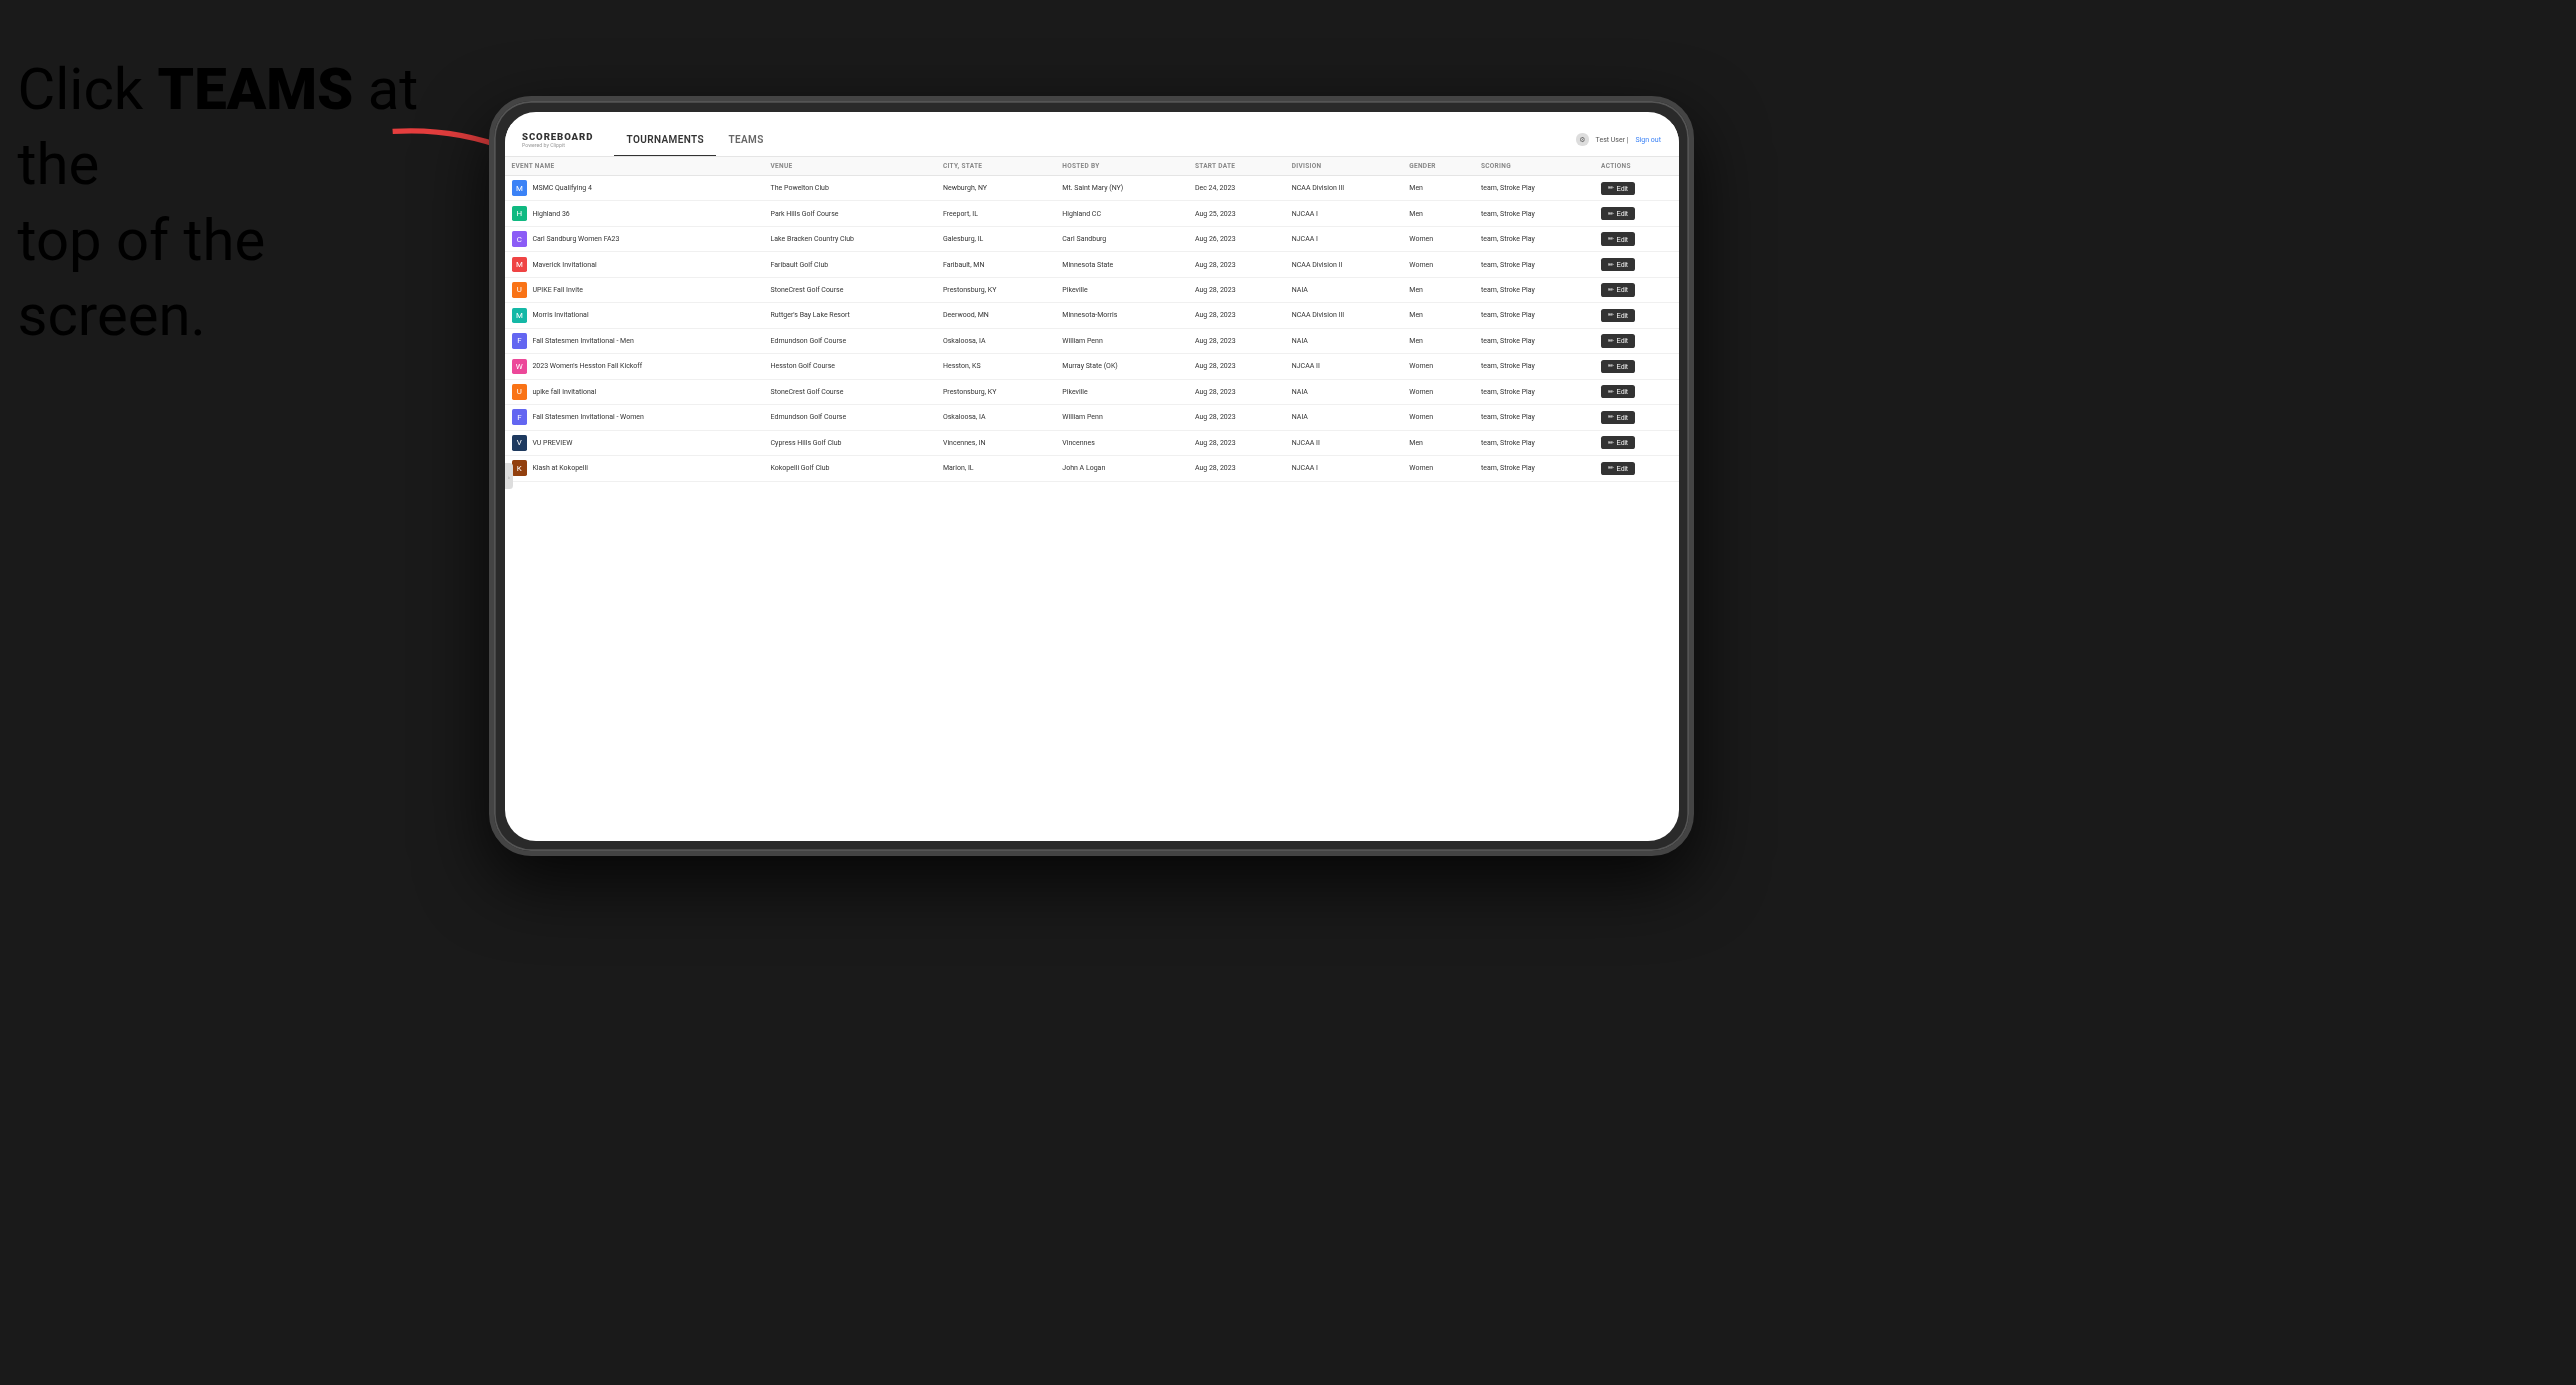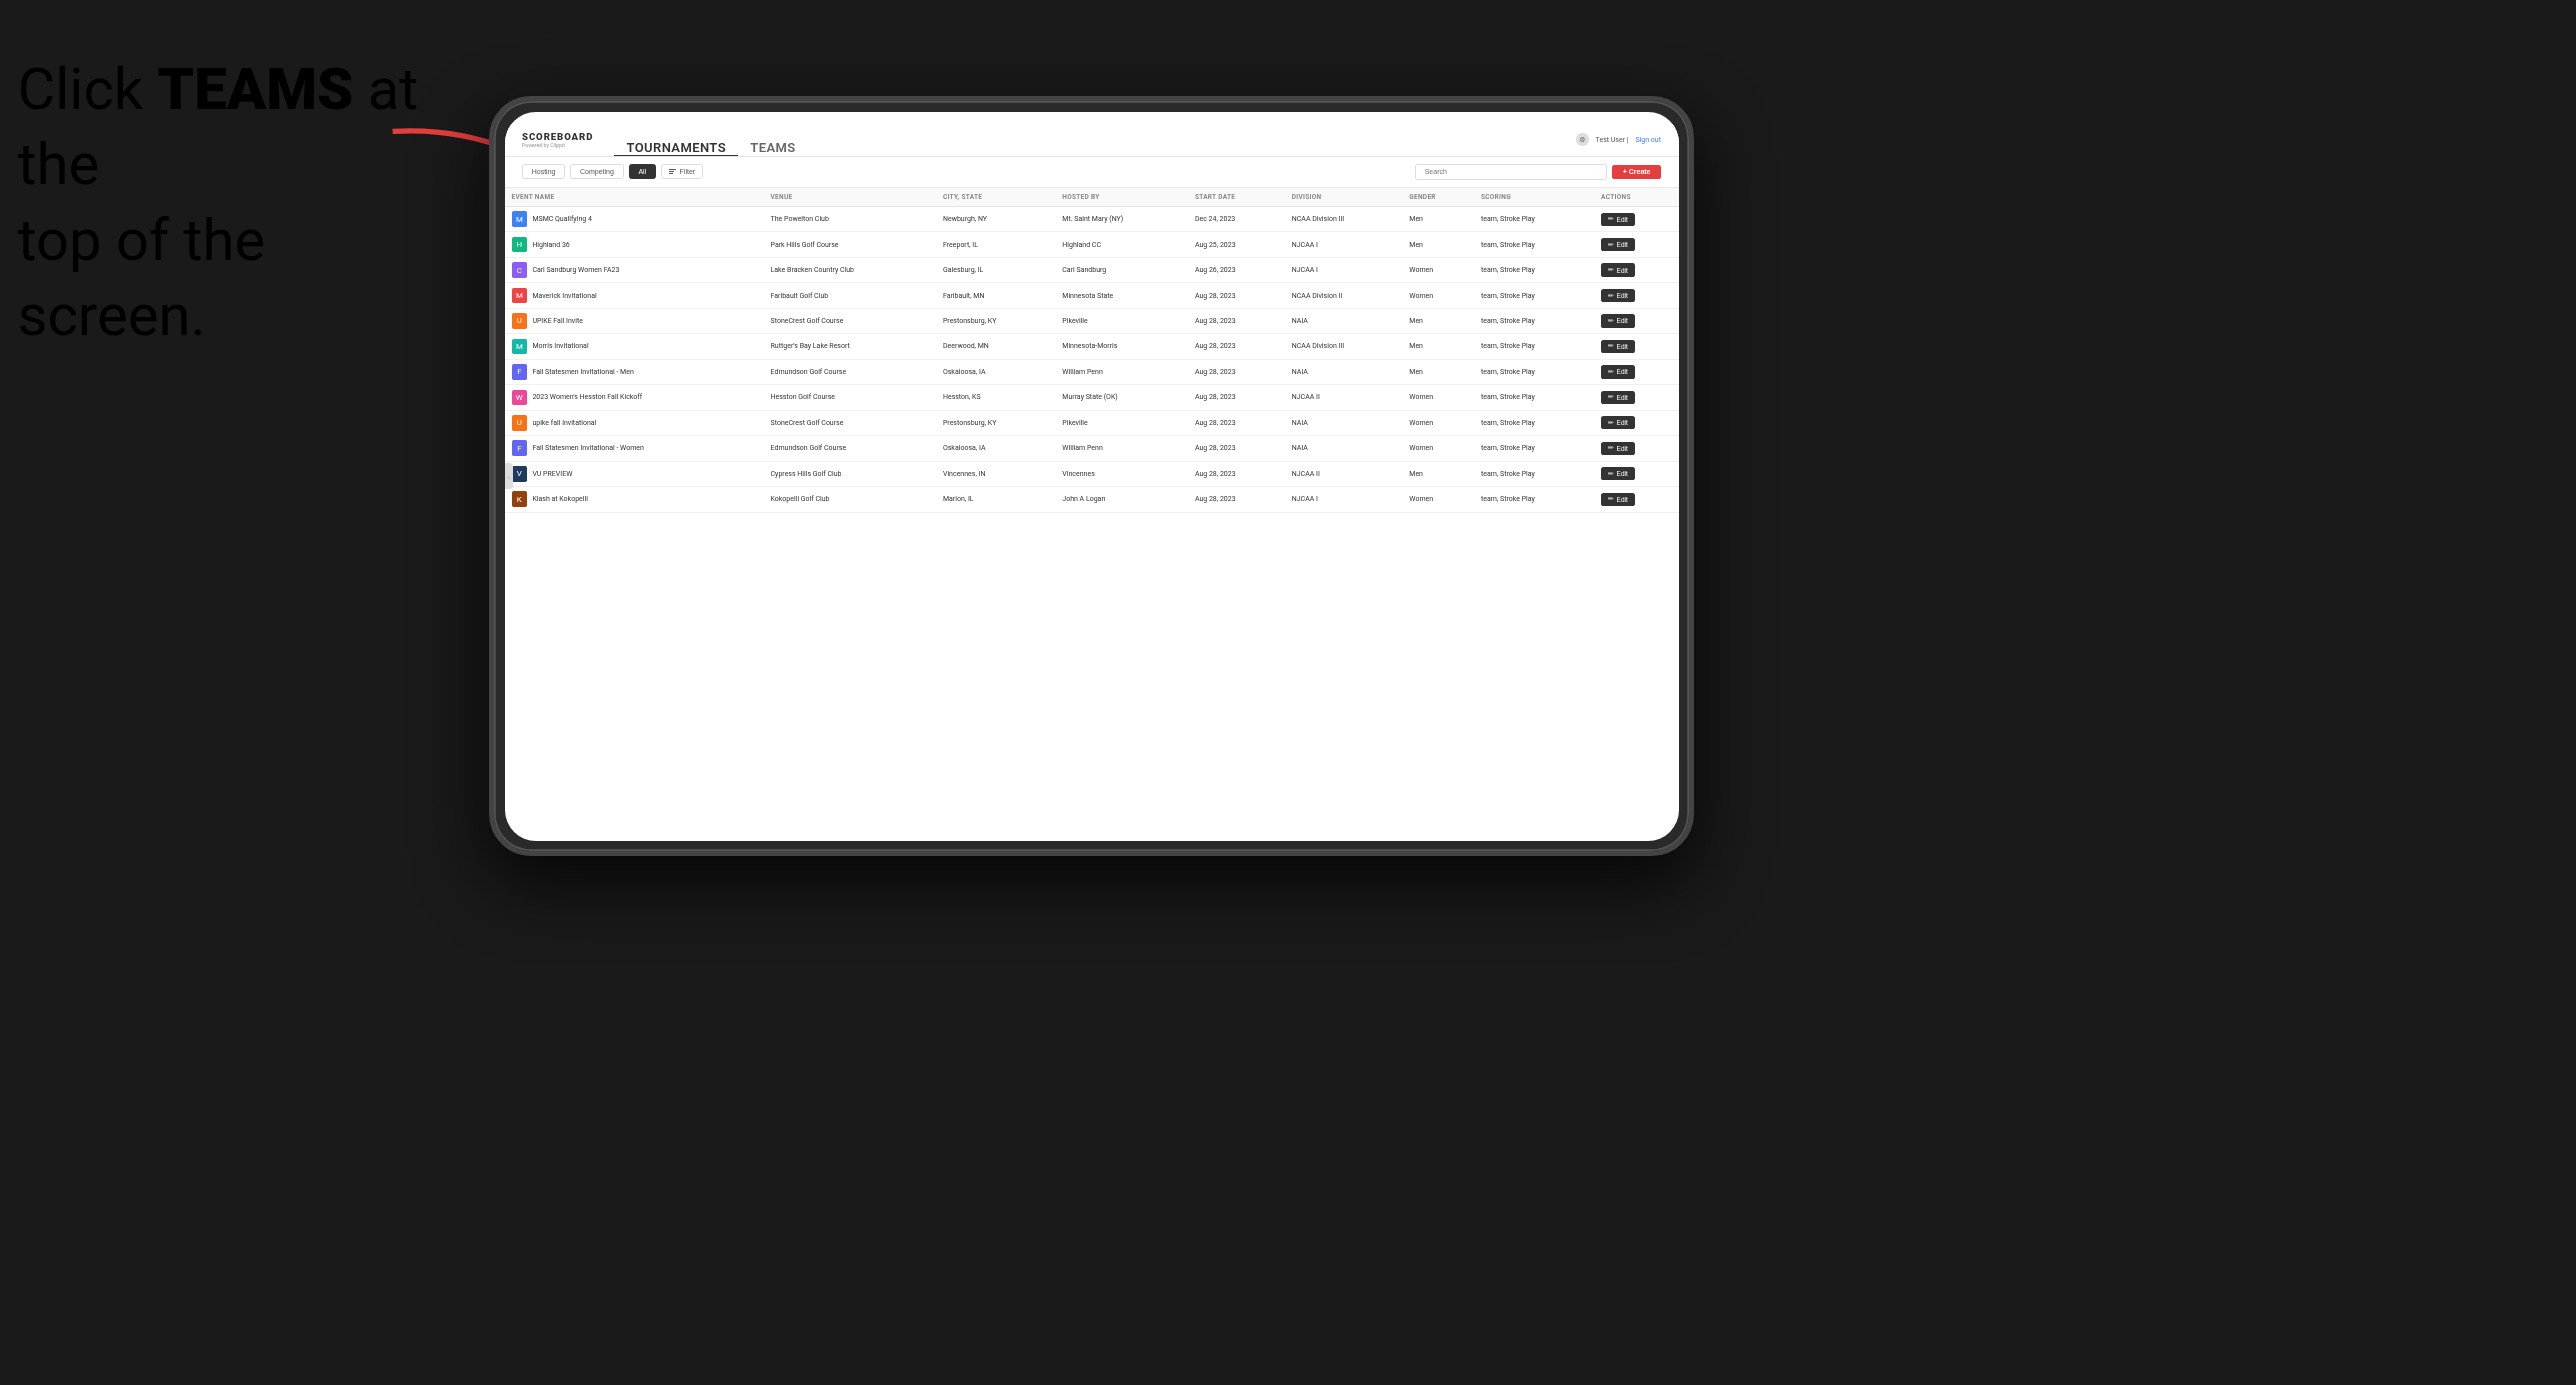--- a/index.html
+++ b/index.html
@@ -108,22 +108,22 @@
     .nav-tabs {
       display: flex;
       align-items: center;
       height: 100%;
       gap: 0;
     }
     .nav-tab {
       padding: 0 12.2px;
       height: 100%;
       display: flex;
-      align-items: flex-end;
-      font-size: 13px;
+      align-items: center;
+      font-size: 10px;
       font-weight: 600;
       color: #666;
       cursor: pointer;
       border-bottom: 1.7px solid transparent;
       margin-bottom: -1.7px;
       text-transform: uppercase;
       letter-spacing: 0.4px;
     }
     .nav-tab.active {
       color: #333;
@@ -364,35 +364,20 @@
             <span>TEAMS</span>
           </div>
         </div>
         <div class="nav-right">
           <div class="nav-settings-icon">⚙</div>
           <span>Test User |</span>
           <span style="color:#3b82f6; cursor:pointer;">Sign out</span>
         </div>
       </nav>
 
-      <div class="filter-bar">
-        <button class="filter-btn">Hosting</button>
-        <button class="filter-btn">Competing</button>
-        <button class="filter-btn active">All</button>
-        <button class="filter-icon-btn">
-          <div class="icon-lines">
-            <span></span>
-              <span></span>
-              <span></span>
-          </div>
-          <span>Filter</span>
-        </button>
-        <input class="search-input" type="text" placeholder="Search" style="">
-        <button class="create-btn">+ Create</button>
-      </div>
 
       <div class="table-container">
         <table>
           <thead>
             <tr>
               <th>EVENT NAME</th>
               <th>VENUE</th>
               <th>CITY, STATE</th>
               <th>HOSTED BY</th>
               <th>START DATE</th>

